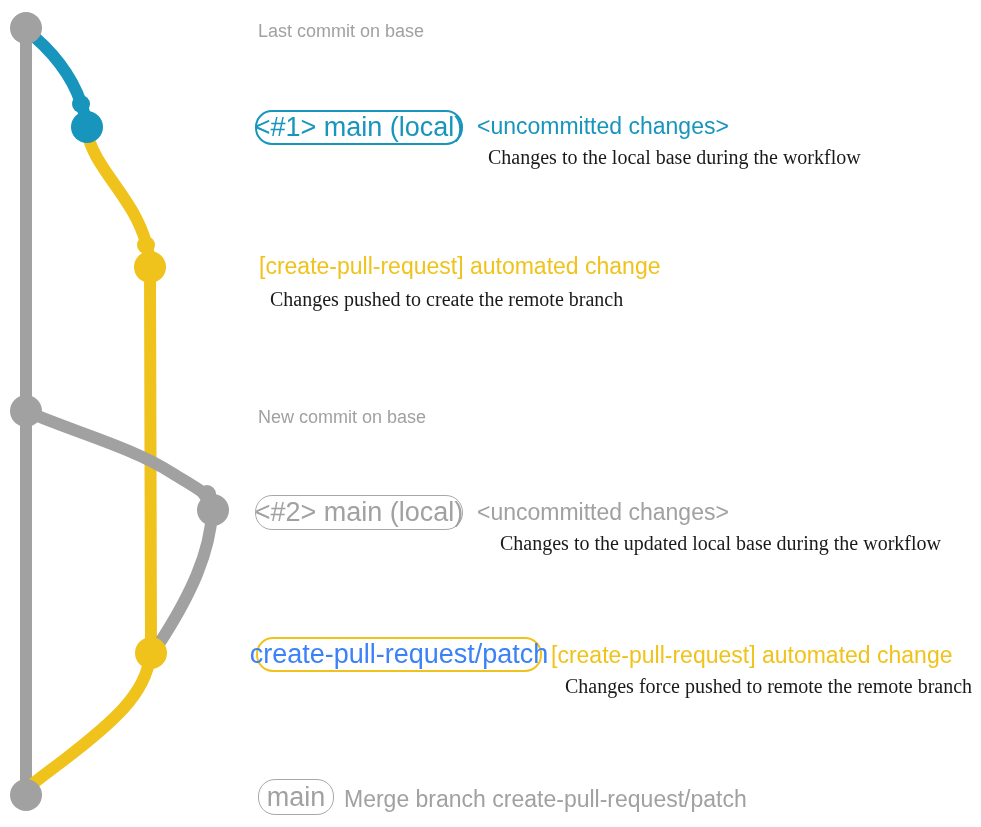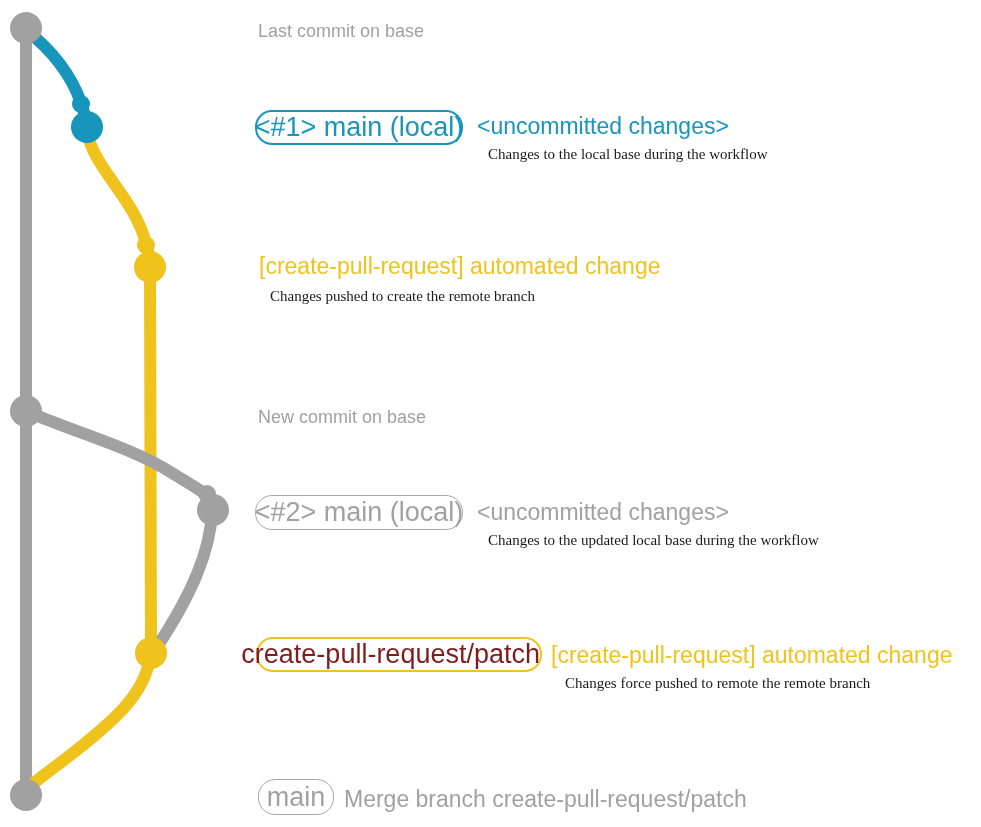--- a/index.html
+++ b/index.html
@@ -5,27 +5,27 @@
   html,body{margin:0;padding:0;background:#ffffff;}
   #stage{position:relative;width:981px;height:827px;background:#ffffff;overflow:hidden;
          font-family:"Liberation Sans", sans-serif;}
   #graph-svg{position:absolute;left:0;top:0;}
   .abs{position:absolute;white-space:nowrap;}
   .sans-title{font-size:18px;color:#a1a1a1;margin-top:8px;}
   .heading{font-size:23px;}
   .heading.blue{color:#1795bd;}
   .heading.yellow{color:#f0c31c;}
   .heading.gray{color:#a1a1a1;}
-  .desc{font-family:"Liberation Serif", serif;font-size:15px;color:#1a1a1a;}
+  .desc{font-family:"Liberation Serif", serif;font-size:20px;color:#1a1a1a;}
   .badge{display:flex;align-items:center;justify-content:center;
          height:35px;border-radius:17px;border:2px solid;box-sizing:border-box;
          font-size:27px;background:#ffffff;}
   .badge.blue{border-color:#1795bd;color:#1795bd;}
   .badge.gray{border-color:#a8a8a8;color:#a1a1a1;border-width:1.5px;}
-  .badge.yellow{border-color:#f0c31c;color:#7f1d1d;justify-content:flex-end;}
+  .badge.yellow{border-color:#f0c31c;color:#3b82f6;}
 </style>
 </head>
 <body>
 
 <div id="stage">
 
   <svg id="graph-svg" width="981" height="827" viewBox="0 0 981 827">
 
     <path d="M 26 28 L 26 795" fill="none" stroke-width="12" stroke-linecap="round" stroke="#a1a1a1"></path>
 
@@ -63,21 +63,21 @@
 
   <div class="abs heading yellow" style="left:259px;top:253px;">[create-pull-request] automated change</div>
   <div class="abs sans-title" style="left:258px;top:399px;">New commit on base</div>
 
   <div class="abs desc" style="left:270px;top:288px;">Changes pushed to create the remote branch</div>
 
   <div class="abs badge gray" style="left:255px;top:495px;width:208px;">
     <span>&lt;#2&gt; main (local)</span>
   </div>
   <div class="abs heading gray" style="left:477px;top:499px;">&lt;uncommitted changes&gt;</div>
-  <div class="abs desc" style="left:488px;top:532px;">Changes to the updated local base during the workflow</div>
+  <div class="abs desc" style="left:500px;top:532px;">Changes to the updated local base during the workflow</div>
 
   <div class="abs badge yellow" style="left:256px;top:637px;width:286px;">
     <span>create-pull-request/patch</span>
   </div>
   <div class="abs heading yellow" style="left:551px;top:642px;">[create-pull-request] automated change</div>
   <div class="abs desc" style="left:565px;top:675px;">Changes force pushed to remote the remote branch</div>
 
   <div class="abs badge gray" style="left:258px;top:779px;width:76px;height:36px;">
     <span>main</span>
   </div>

